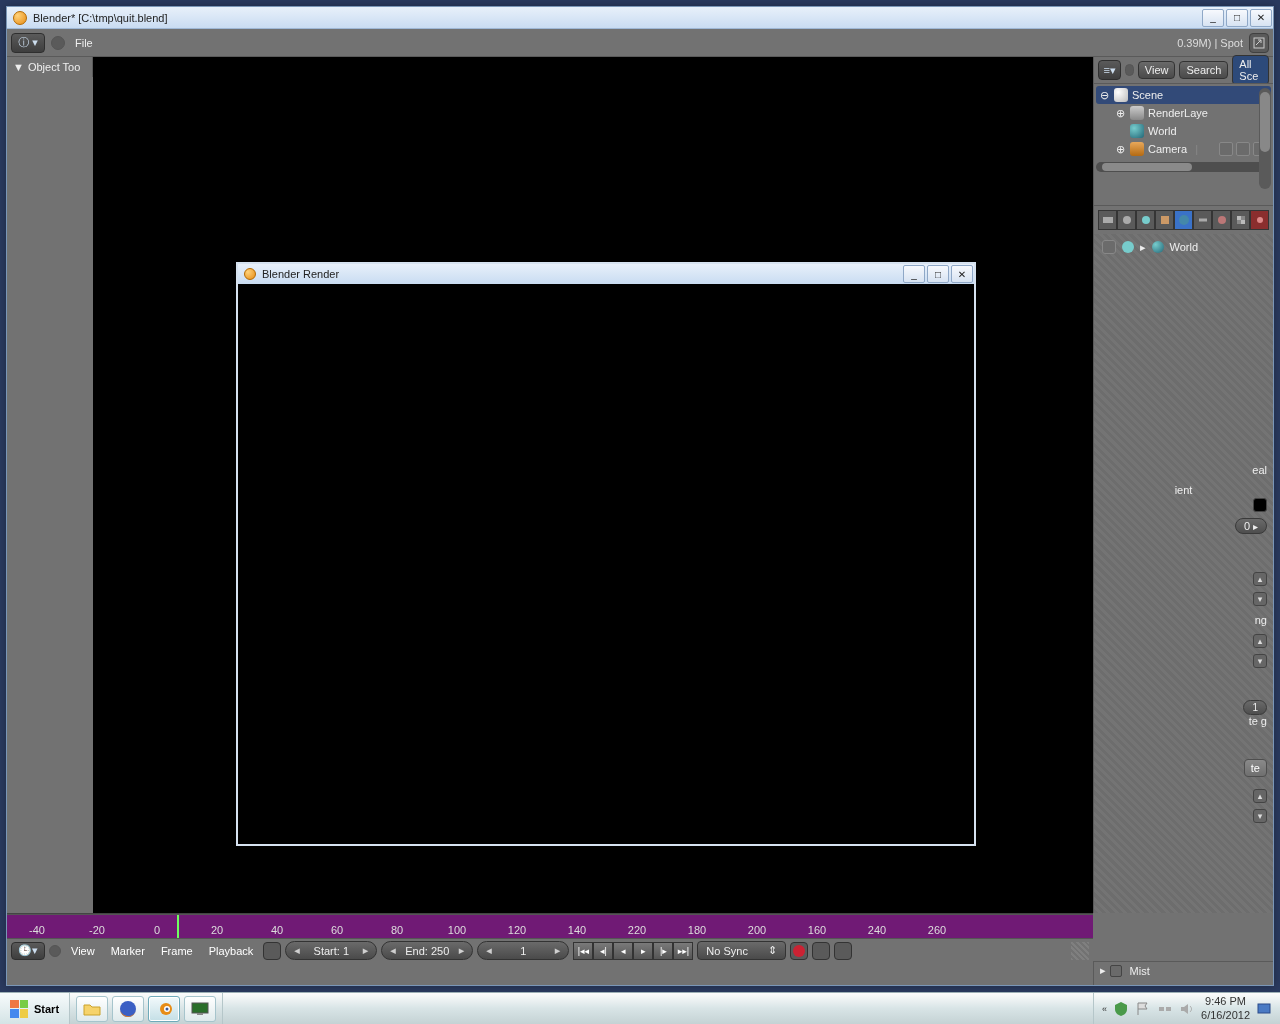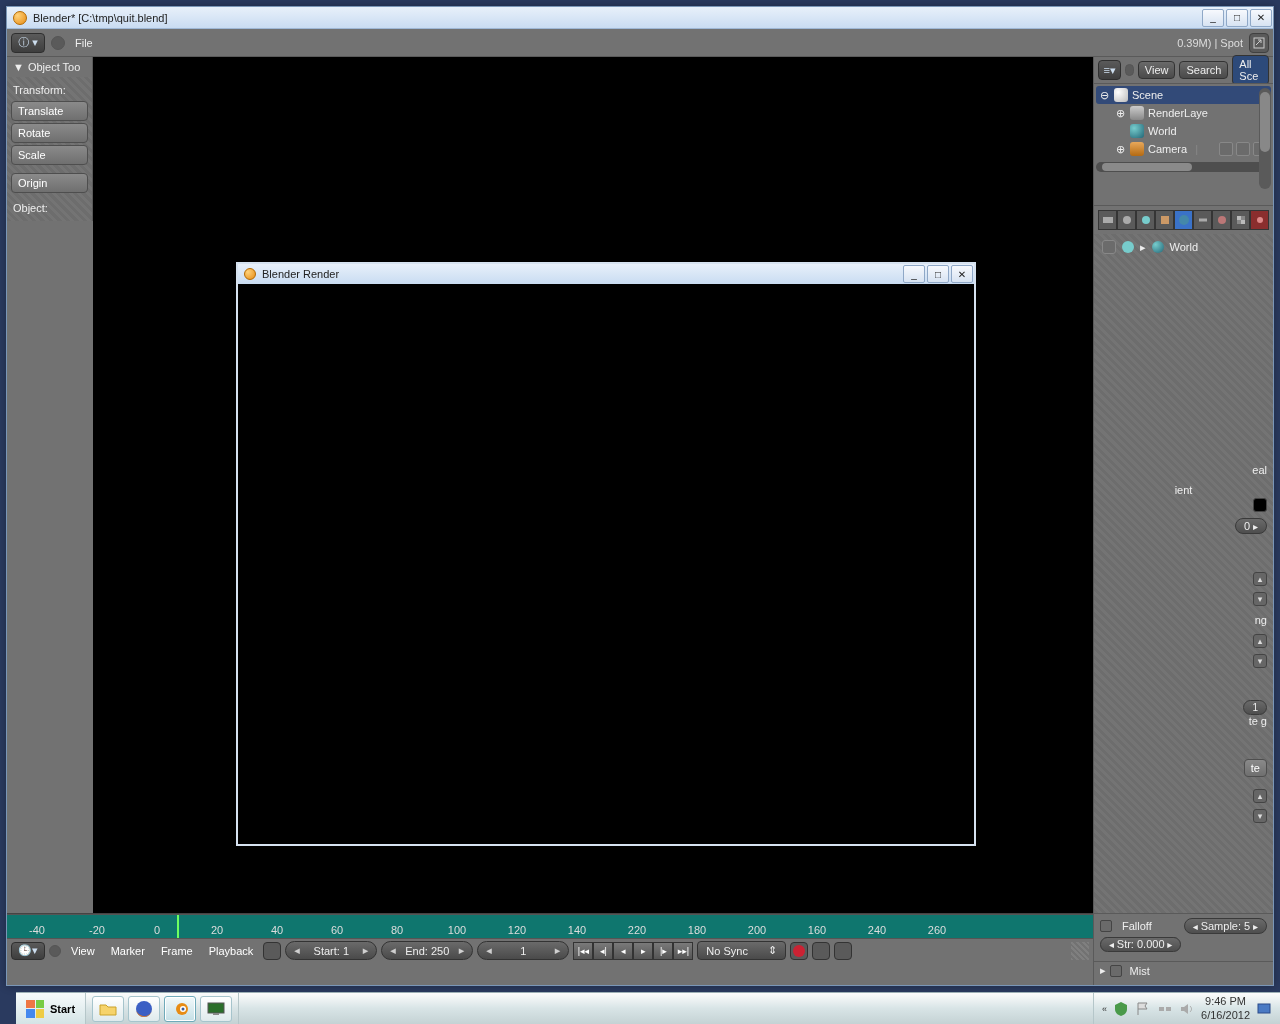--- a/index.html
+++ b/index.html
@@ -58,21 +58,21 @@
 .ptab.active{background:#3a72c8;}
 .prop-bread { display:flex;align-items:center;gap:6px;padding:6px 8px; color:#eee;}
 .prop-bread .pin{width:14px;height:14px;border:1px solid #888;border-radius:3px;background:#6b6b6b;}
 .prop-body{padding:4px 6px;color:#eee;}
 .num-field{background:linear-gradient(#6a6a6a,#4e4e4e);border:1px solid #3a3a3a;border-radius:8px;padding:1px 8px;color:#eee;font-size:10px;}
 .chk{width:12px;height:12px;border:1px solid #444;background:#6a6a6a;border-radius:2px;display:inline-block;margin-right:4px;}
 .side-arrow{width:14px;height:14px;background:#666;border:1px solid #444;border-radius:3px;display:flex;align-items:center;justify-content:center;color:#ddd;font-size:9px;margin:2px 0;}
 
 
 .timeline { position:absolute; left:0; right:180px; bottom:24px; height:48px; background:#5c5c5c; border-top:1px solid #444;}
-.tl-ruler{height:24px;background:#0f766e;position:relative;border-top:1px solid #555;}
+.tl-ruler{height:24px;background:#701a75;position:relative;border-top:1px solid #555;}
 .tl-zero{position:absolute;top:0;bottom:0;width:2px;background:#6fff60;}
 .tl-labels{position:absolute;left:0;right:0;bottom:2px;display:flex;color:#ddd;font-size:10px;}
 .tl-tick{flex:0 0 60px;text-align:center;}
 .tl-bar{height:24px;display:flex;align-items:center;padding:0 4px;gap:4px;background:#727272;border-top:1px solid #555;}
 .tl-editor{width:34px;height:18px;background:linear-gradient(#5a5a5a,#3e3e3e);border:1px solid #2f2f2f;border-radius:4px;display:flex;align-items:center;justify-content:center;color:#cde;}
 .tl-menu{color:#fff;padding:2px 6px;}
 .tl-field{display:flex;align-items:center;background:linear-gradient(#6a6a6a,#4a4a4a);border:1px solid #333;border-radius:10px;padding:2px 8px;color:#eee;gap:6px;min-width:92px;justify-content:space-between;}
 .tl-field .arrow{opacity:.8;}
 .trans-btns{display:flex;gap:0;}
 .trans-btn{width:20px;height:18px;background:linear-gradient(#7a7a7a,#555);border:1px solid #333;display:flex;align-items:center;justify-content:center;color:#fff;font-size:9px;}
@@ -81,21 +81,21 @@
 .corner{width:18px;height:18px;margin-left:auto;background:repeating-linear-gradient(45deg,#888,#888 2px,transparent 2px,transparent 4px);opacity:.6;}
 .prop-btm{position:absolute;right:0;bottom:24px;width:180px;height:48px;background:#727272;border-left:1px solid #5a5a5a;border-top:1px solid #5a5a5a;padding:4px 6px;color:#eee;}
 
 
 .render-win{position:absolute;left:236px;top:262px;width:740px;height:584px;background:#000;border:2px solid #d6e2f0;box-shadow:0 4px 20px rgba(0,0,0,.6);}
 .render-title{height:20px;background:linear-gradient(#e8f0fa,#c9dcf2);display:flex;align-items:center;padding-left:6px;color:#222;}
 .render-title .ico{width:12px;height:12px;border-radius:50%;background:radial-gradient(circle at 30% 30%,#ffd27a,#e78c15);border:1px solid #b56a00;margin-right:6px;}
 .render-title .win-ctrls{margin-left:auto;}
 
 
-.taskbar{position:absolute;left:16px;right:0;bottom:0;height:32px;background:linear-gradient(#fdfdfd,#d8e4e6 50%,#c4d2d4);border-top:1px solid #9eb1b6;display:flex;align-items:center;}
+.taskbar{position:absolute;left:0;right:0;bottom:0;height:32px;background:linear-gradient(#fdfdfd,#d8e4e6 50%,#c4d2d4);border-top:1px solid #9eb1b6;display:flex;align-items:center;}
 .start-btn{height:32px;padding:0 10px;display:flex;align-items:center;gap:6px;background:linear-gradient(#f7fbfc,#d3e3e5);border-right:1px solid #b5c6c9;}
 .win-logo{width:18px;height:18px;display:grid;grid-template-columns:1fr 1fr;grid-template-rows:1fr 1fr;gap:1px;}
 .win-logo span:nth-child(1){background:#e74;}
 .win-logo span:nth-child(2){background:#7c4;}
 .win-logo span:nth-child(3){background:#48e;}
 .win-logo span:nth-child(4){background:#ec4;}
 .task-ql{display:flex;gap:4px;padding:0 6px;border-right:1px solid #b5c6c9;height:100%;align-items:center;}
 .task-item{width:32px;height:26px;background:linear-gradient(#fff,#dfeaec);border:1px solid #a6c4cc;border-radius:3px;display:flex;align-items:center;justify-content:center;}
 .task-item.active{background:linear-gradient(#f2f9fb,#c4dfe6);border-color:#6faaba;box-shadow:inset 0 0 0 1px #fff;}
 .tray{margin-left:auto;display:flex;align-items:center;gap:6px;padding:0 8px;color:#333;font-size:11px;border-left:1px solid #b5c6c9;height:100%;}
@@ -136,30 +136,20 @@
               </svg>
           </span>
         </div>
       </div>
 
       <div class="toolshelf">
         <div class="ts-header">
           <span>▼</span>
           <span>Object Too</span>
         </div>
-        <div class="ts-section">
-          <div class="ts-label">Transform:</div>
-          <div class="ts-btn">Translate</div>
-          <div class="ts-btn">Rotate</div>
-          <div class="ts-btn">Scale</div>
-          <div style="height:4px;"></div>
-          <div class="ts-btn">Origin</div>
-          <div style="height:4px;"></div>
-          <div class="ts-label">Object:</div>
-        </div>
       </div>
 
       <div class="viewport"></div>
 
       <div class="outliner-hdr">
         <div class="editor-type" style="margin-right:auto;">≡▾</div>
         <span style="width:12px;height:12px;border:1px solid #555;border-radius:6px;background:#5a5a5a;"></span>
         <span class="oln-btn">View</span>
         <span class="oln-btn">Search</span>
         <span class="oln-btn" style="background:#2d4a7a;">All Sce</span>
@@ -292,29 +282,20 @@
           <div style="display:flex;justify-content:flex-end;">
               <span class="ts-btn" style="padding:2px 6px;">te</span>
             </div>
           <div style="display:flex;justify-content:flex-end;flex-direction:column;align-items:flex-end;gap:2px;margin-top:8px;">
              <div class="side-arrow">▴</div>
              <div class="side-arrow">▾</div>
           </div>
         </div>
       </div>
 
-      <div class="prop-btm">
-        <div style="display:flex;align-items:center;gap:6px;">
-          <span class="chk"></span>
-          <span>Falloff</span>
-          <span style="flex:1;"></span>
-          <span class="num-field">◂ <span>Sample: 5</span> ▸</span>
-        </div>
-        <div style="margin-top:4px;"><span class="num-field">◂ <span>Str: 0.000</span> ▸</span></div>
-      </div>
       <div style="position:absolute;right:0;bottom:0;width:180px;height:24px;background:#727272;border-left:1px solid #5a5a5a;border-top:1px solid #5a5a5a;padding:2px 6px;color:#eee;">
         <div style="display:flex;align-items:center;gap:4px;">
           <span>▸</span>
           <span class="chk"></span>
           <span>Mist</span>
         </div>
       </div>
 
       <div class="timeline">
         <div class="tl-ruler">

